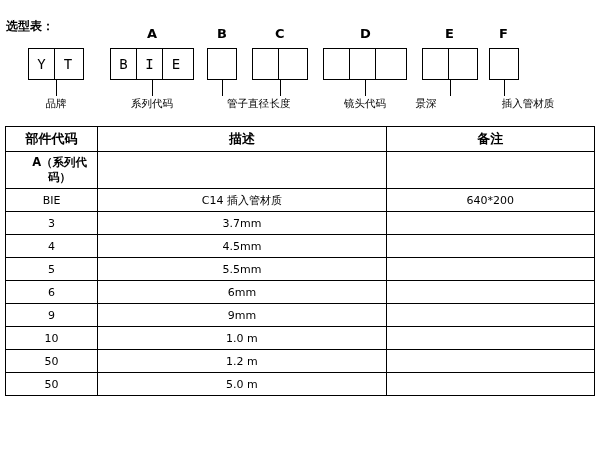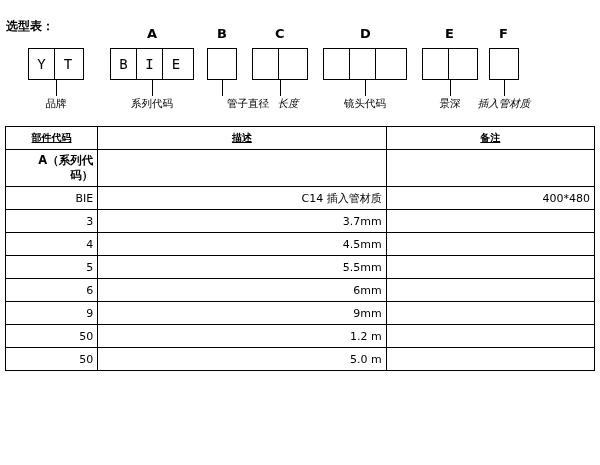--- a/index.html
+++ b/index.html
@@ -90,27 +90,26 @@
     border-collapse: collapse;
     table-layout: fixed;
   }
   .tbl td, .tbl th {
     border: 1px solid #000;
     font-size: 11px;
     font-family: "DejaVu Sans", sans-serif;
     padding: 3px 4px;
     height: 16px;
     vertical-align: middle;
-    text-align: right;
+    text-align: center;
   }
   .tbl th {
     font-weight: bold;
     text-align: center;
-    font-size: 10px;
-    text-decoration: underline;
+    font-size: 13px;
   }
   .c1 { width: 92px; }
   .c2 { width: 288px; }
   .c3 { width: 208px; }
   .grouprow td {
     font-weight: bold;
     font-size: 11.5px;
   }
   .grouprow .ind {
     padding-left: 20px;
@@ -148,42 +147,42 @@
         <div class="cell"></div>
       </div>
       <div class="leader" style="left: 222px;"></div>
       <div class="caption" style="left: 222px; margin-left: 26px;">管子直径</div>
       <div class="grp-letter" style="left: 275px;">C</div>
       <div class="grp" style="left: 252px; width: 56px;">
         <div class="cell"></div>
         <div class="cell"></div>
       </div>
       <div class="leader" style="left: 280px;"></div>
-      <div class="caption" style="left: 288px; font-style: italic;">长度</div>
+      <div class="caption" style="left: 280px;">长度</div>
       <div class="grp-letter" style="left: 360px;">D</div>
       <div class="grp" style="left: 323px; width: 84px;">
         <div class="cell"></div>
         <div class="cell"></div>
         <div class="cell"></div>
       </div>
       <div class="leader" style="left: 365px;"></div>
       <div class="caption" style="left: 365px;">镜头代码</div>
       <div class="grp-letter" style="left: 445px;">E</div>
       <div class="grp" style="left: 422px; width: 56px;">
         <div class="cell"></div>
         <div class="cell"></div>
       </div>
       <div class="leader" style="left: 450px;"></div>
-      <div class="caption" style="left: 450px;">景深</div>
+      <div class="caption" style="left: 426px;">景深</div>
       <div class="grp-letter" style="left: 499px;">F</div>
       <div class="grp" style="left: 489px; width: 30px;">
         <div class="cell"></div>
       </div>
       <div class="leader" style="left: 504px;"></div>
-      <div class="caption" style="left: 504px; font-style: italic;">插入管材质</div>
+      <div class="caption" style="left: 528px;">插入管材质</div>
     </div>
 
   <table class="tbl">
     <colgroup>
       <col class="c1">
         <col class="c2">
         <col class="c3">
     </colgroup>
     <thead>
       <tr>
@@ -194,21 +193,21 @@
     </thead>
     <tbody>
         <tr class="grouprow">
           <td class="ind">A（系列代码）</td>
           <td></td>
           <td></td>
         </tr>
         <tr>
           <td class="mono">BIE</td>
           <td>C14 插入管材质</td>
-          <td class="mono">400*480</td>
+          <td class="mono">640*200</td>
         </tr>
         <tr>
           <td class="mono">3</td>
           <td>3.7mm</td>
           <td class="mono"></td>
         </tr>
         <tr>
           <td class="mono">4</td>
           <td>4.5mm</td>
           <td class="mono"></td>
@@ -222,20 +221,25 @@
           <td class="mono">6</td>
           <td>6mm</td>
           <td class="mono"></td>
         </tr>
         <tr>
           <td class="mono">9</td>
           <td>9mm</td>
           <td class="mono"></td>
         </tr>
         <tr>
+          <td class="mono">10</td>
+          <td>1.0 m</td>
+          <td class="mono"></td>
+        </tr>
+        <tr>
           <td class="mono">50</td>
           <td>1.2 m</td>
           <td class="mono"></td>
         </tr>
         <tr>
           <td class="mono">50</td>
           <td>5.0 m</td>
           <td class="mono"></td>
         </tr>
       </tbody>

